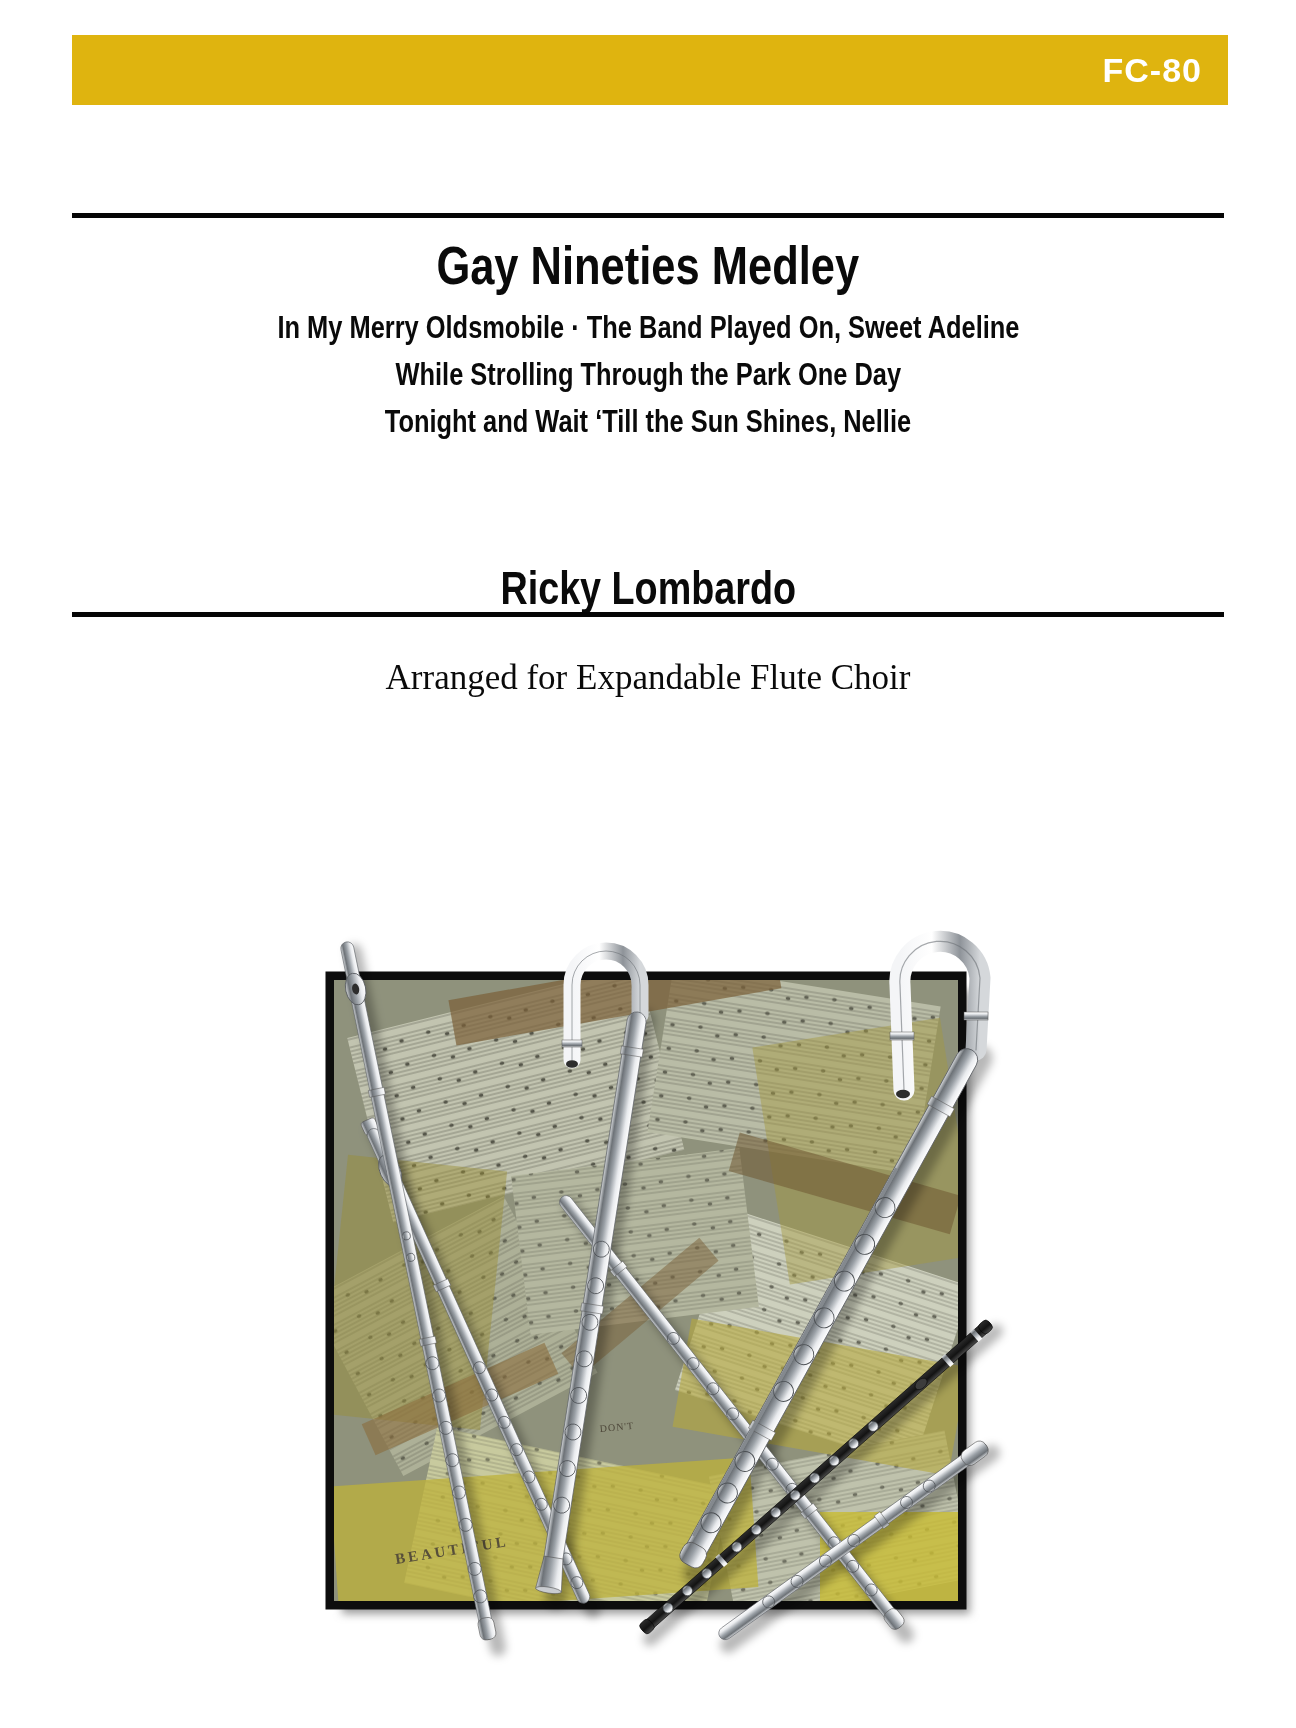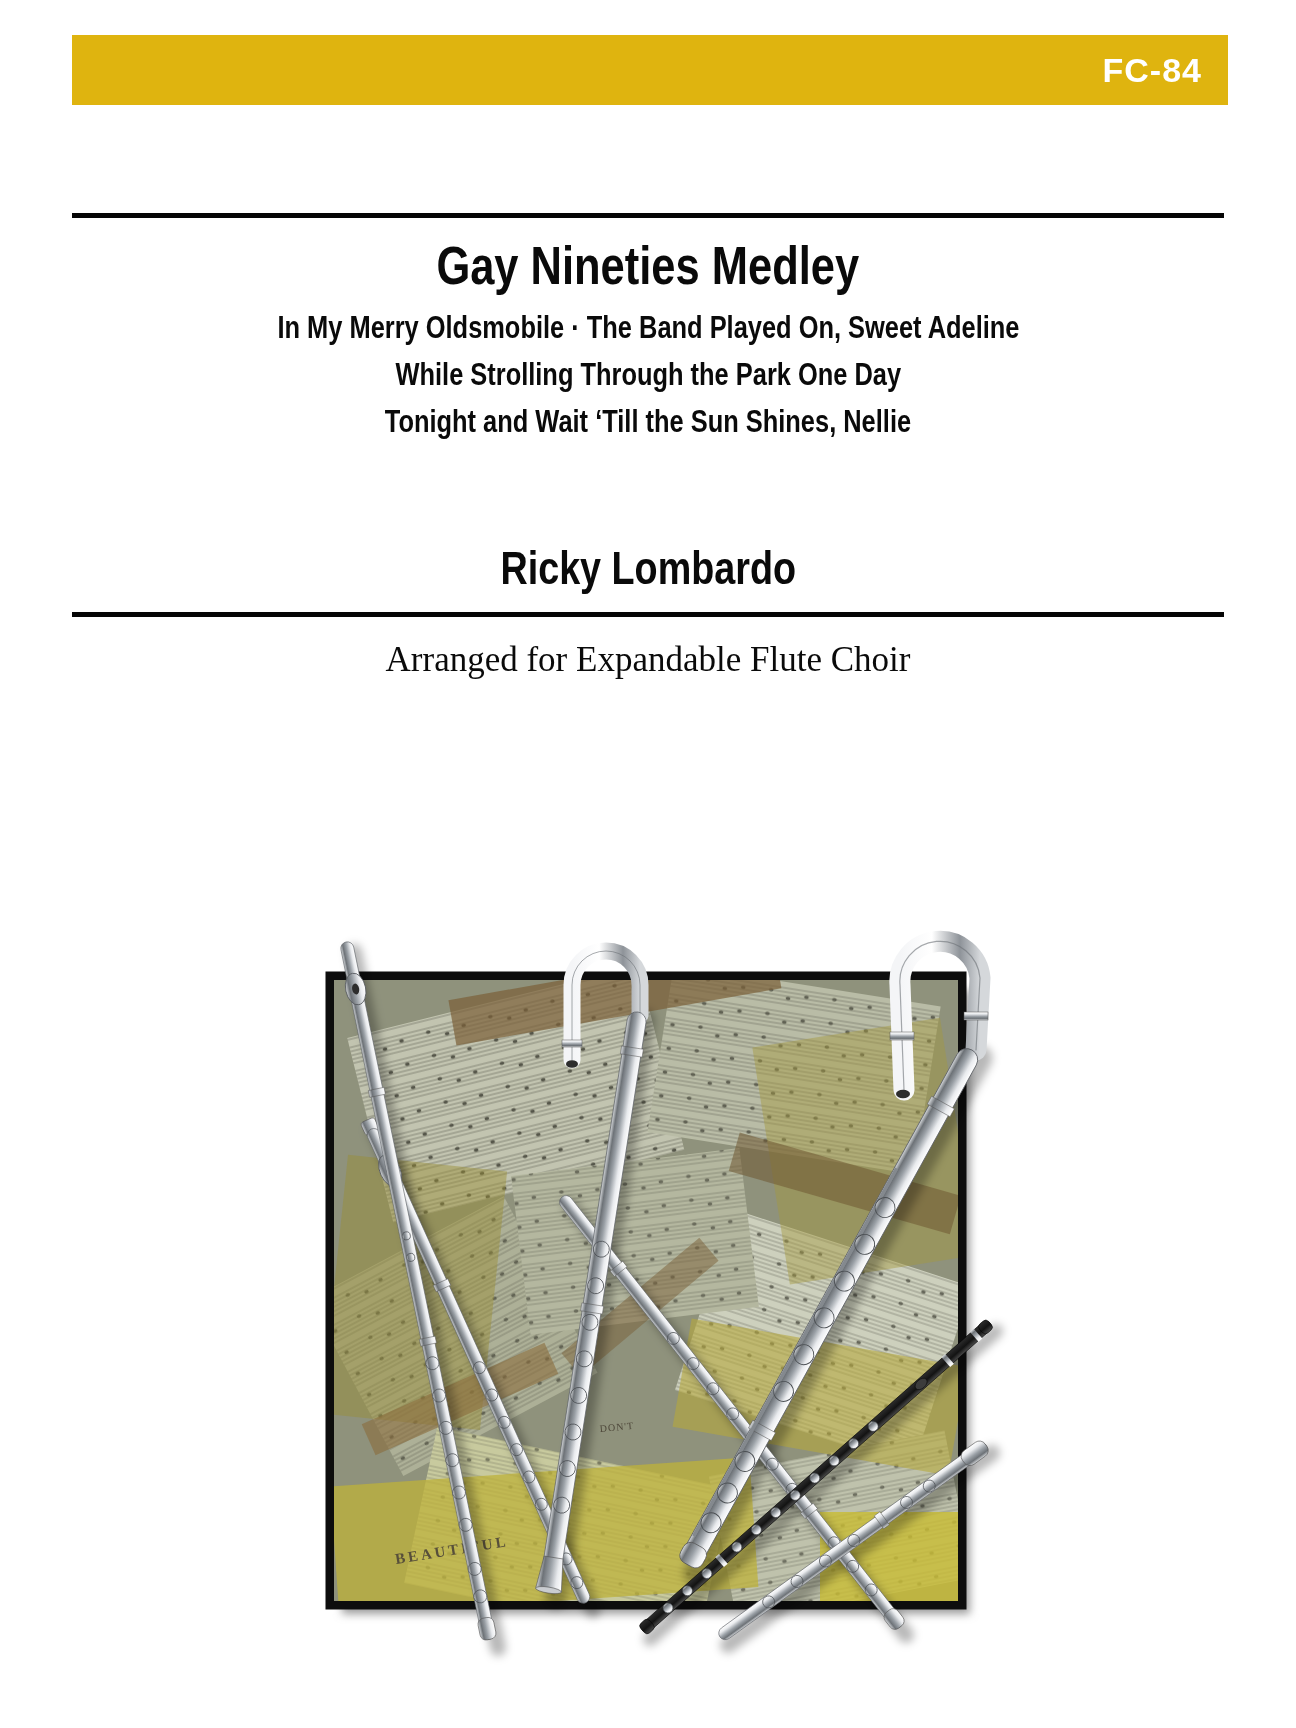--- a/index.html
+++ b/index.html
@@ -18,32 +18,32 @@
   .rule2{top:612px;}
 
   
   .cond{font-weight:bold;color:#0a0a0a;white-space:nowrap;
         display:inline-block;transform:scaleX(0.82);transform-origin:50% 50%;}
   .centercol{position:absolute;left:72px;width:1152px;text-align:center;}
 
   .main-title{top:228px;font-size:53px;line-height:76px;}
   .subtitles{top:304px;}
   .subtitles .line{display:block;height:47px;line-height:47px;font-size:31px;}
-  .composer{top:544px;font-size:46px;line-height:48px;}
-  .arranged{top:639px;font-family:"Liberation Serif",serif;font-size:35px;
+  .composer{top:564px;font-size:46px;line-height:48px;}
+  .arranged{top:657px;font-family:"Liberation Serif",serif;font-size:35px;
             line-height:42px;color:#0a0a0a;text-align:center;}
 
   .cover{position:absolute;left:300px;top:912px;width:720px;height:780px;}
   svg text{font-family:"Liberation Serif",serif;}
 </style>
 </head>
 <body>
 
 <div class="banner" style="background:#DFB40F;">
-  <span class="code">FC-84</span>
+  <span class="code">FC-80</span>
 </div>
 
 <div class="rule rule1"></div>
 
 <div class="centercol main-title">
   <span class="cond">Gay Nineties Medley</span>
 </div>
 
 <div class="centercol subtitles">
   <span class="line"><span class="cond">In My Merry Oldsmobile · The Band Played On, Sweet Adeline</span></span>

